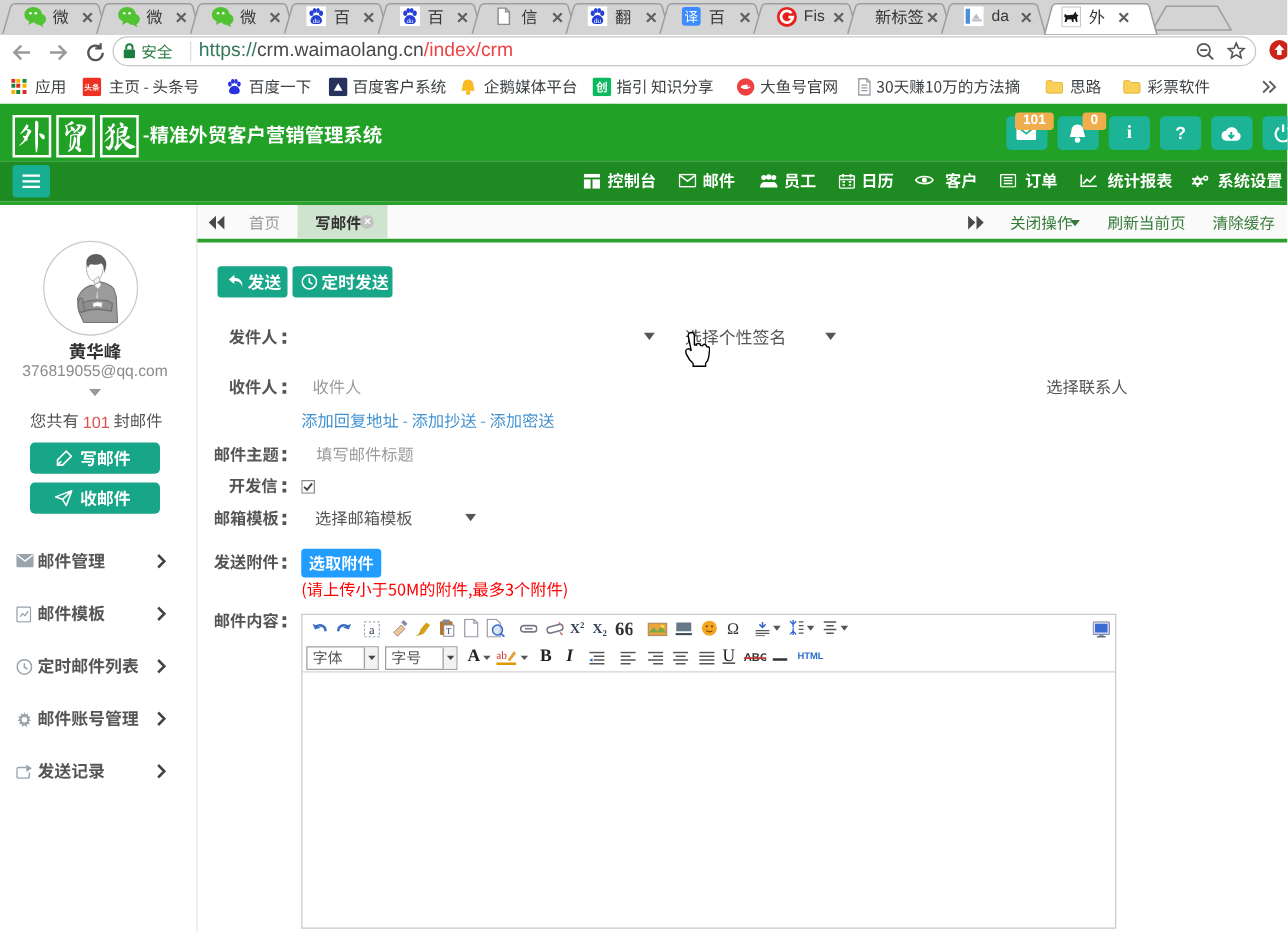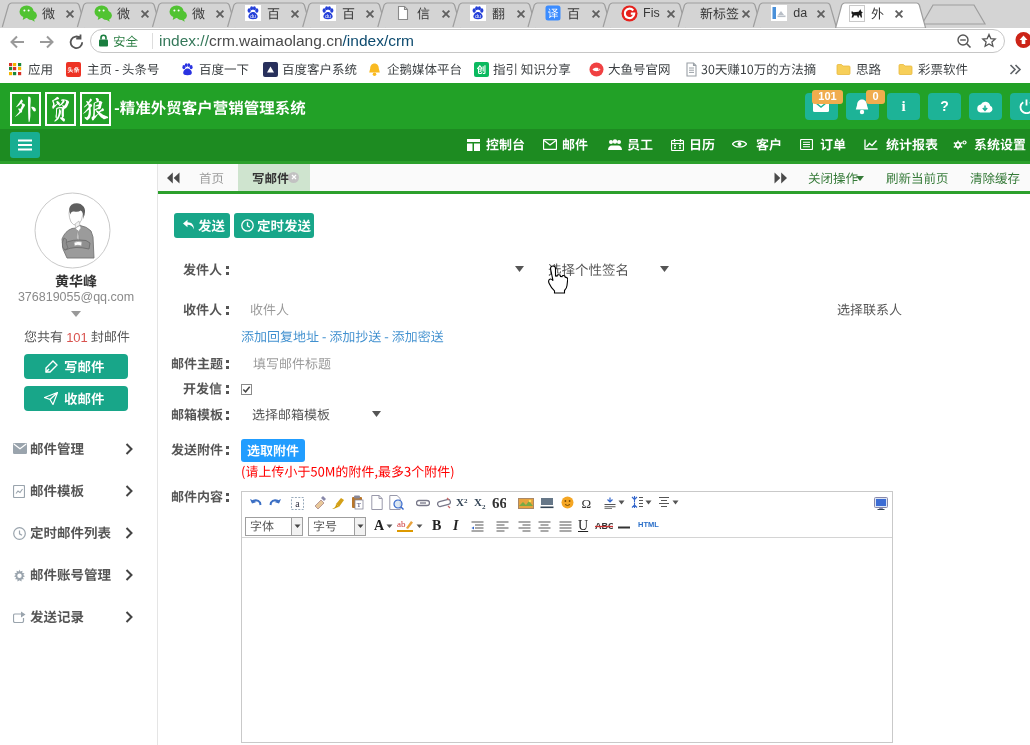--- a/index.html
+++ b/index.html
@@ -165,21 +165,21 @@
   </svg>
 <div class="ab" style="left:90px;top:29px;width:915px;height:24px;background:#fff;border:1px solid #c6c6c6;border-radius:12px;"></div>
 <svg class="ab" style="left:98px;top:34px" width="11" height="13" viewBox="0 0 11 13">
     <rect x="1" y="5.5" width="9" height="7" rx="1" fill="#1a7e3f"></rect>
     <path d="M3 5.5 V3.8 A2.5 2.5 0 0 1 8 3.8 V5.5" stroke="#1a7e3f" stroke-width="1.6" fill="none"></path>
   </svg>
 <div style="position:absolute;left:113.0px;top:35.0px;"><svg width="26" height="15" viewBox="0 0 26 15">
       <path transform="translate(0,11.00)" d="M5.2 -10.3C5.4 -9.9 5.6 -9.5 5.8 -9.1H1.2V-6.5H2.1V-8.2H10.4V-6.5H11.4V-9.1H6.9C6.7 -9.5 6.4 -10.1 6.1 -10.5ZM8.2 -4.7C7.8 -3.7 7.3 -2.9 6.6 -2.2C5.7 -2.6 4.7 -2.9 3.9 -3.2C4.2 -3.7 4.5 -4.2 4.9 -4.7ZM3.7 -4.7C3.3 -4 2.8 -3.3 2.4 -2.8C3.5 -2.4 4.6 -2 5.7 -1.6C4.5 -0.8 2.9 -0.2 1 0.1C1.2 0.3 1.5 0.7 1.6 1C3.7 0.5 5.4 -0.1 6.7 -1.1C8.3 -0.5 9.7 0.3 10.7 0.9L11.4 0.1C10.5 -0.5 9 -1.2 7.5 -1.9C8.2 -2.6 8.8 -3.6 9.3 -4.7H11.7V-5.6H5.4C5.7 -6.2 6 -6.9 6.3 -7.5L5.3 -7.7C5 -7 4.7 -6.3 4.3 -5.6H0.9V-4.7Z M18.7 -10.6C17.4 -8.7 15.1 -6.8 12.8 -5.8C13.1 -5.6 13.3 -5.3 13.5 -5C14 -5.3 14.5 -5.6 15 -5.9V-5.1H18.3V-3.1H15V-2.3H18.3V-0.2H13.4V0.7H24.1V-0.2H19.2V-2.3H22.6V-3.1H19.2V-5.1H22.6V-5.9C23.1 -5.6 23.6 -5.2 24.1 -5C24.2 -5.2 24.5 -5.6 24.7 -5.8C22.7 -6.8 20.8 -8.1 19.3 -9.9L19.5 -10.2ZM15 -5.9C16.4 -6.8 17.7 -8 18.8 -9.2C19.9 -7.9 21.2 -6.8 22.6 -5.9Z" fill="#2a7d43"></path>
     </svg></div>
 <div class="ab" style="left:152px;top:33px;width:1px;height:16px;background:#ddd;"></div>
-<div style="position:absolute;left:159.0px;top:30.1px;font-size:15.5px;font-weight:400;font-family:&quot;Liberation Sans&quot;,sans-serif;color:#555;line-height:21.7px;white-space:nowrap;"><span style="color:#35785a">index://</span><span style="color:#4a4a4a">crm.waimaolang.cn</span><span style="color:#0c4a6e">/index/crm</span></div>
+<div style="position:absolute;left:159.0px;top:30.1px;font-size:15.5px;font-weight:400;font-family:&quot;Liberation Sans&quot;,sans-serif;color:#555;line-height:21.7px;white-space:nowrap;"><span style="color:#35785a">https://</span><span style="color:#4a4a4a">crm.waimaolang.cn</span><span style="color:#ef4444">/index/crm</span></div>
 <svg class="ab" style="left:956px;top:33px" width="44" height="16" viewBox="0 0 44 16">
     <circle cx="7" cy="7" r="5" stroke="#555" stroke-width="1.4" fill="none"></circle>
     <path d="M4.2 7 H9.8" stroke="#555" stroke-width="1.4"></path>
     <path d="M10.8 10.8 L14.5 14.5" stroke="#555" stroke-width="1.6"></path>
     <path d="M33 1.5 L34.8 5.6 L39.2 6 L35.9 8.9 L36.9 13.2 L33 10.9 L29.1 13.2 L30.1 8.9 L26.8 6 L31.2 5.6 Z" stroke="#555" stroke-width="1.3" fill="none"></path>
   </svg>
 <svg class="ab" style="left:1014px;top:31px" width="16" height="18" viewBox="0 0 16 18">
     <circle cx="9.5" cy="9" r="8" fill="#cc2418"></circle>
     <path d="M9.5 4.5 L13.5 9 H11.3 V13 H7.7 V9 H5.5 Z" fill="#fff"></path>
   </svg>

